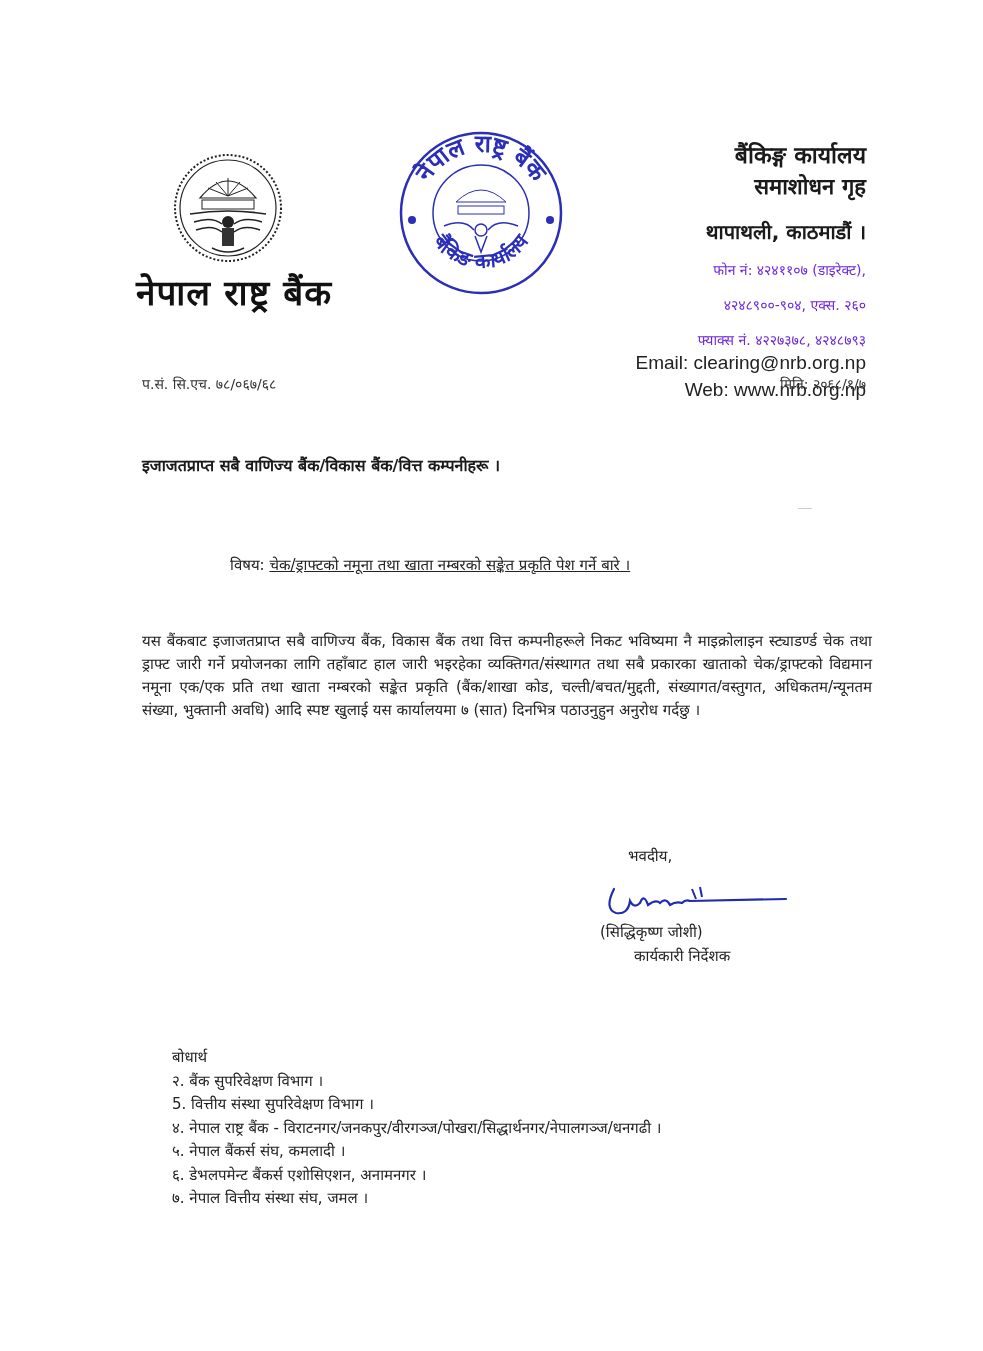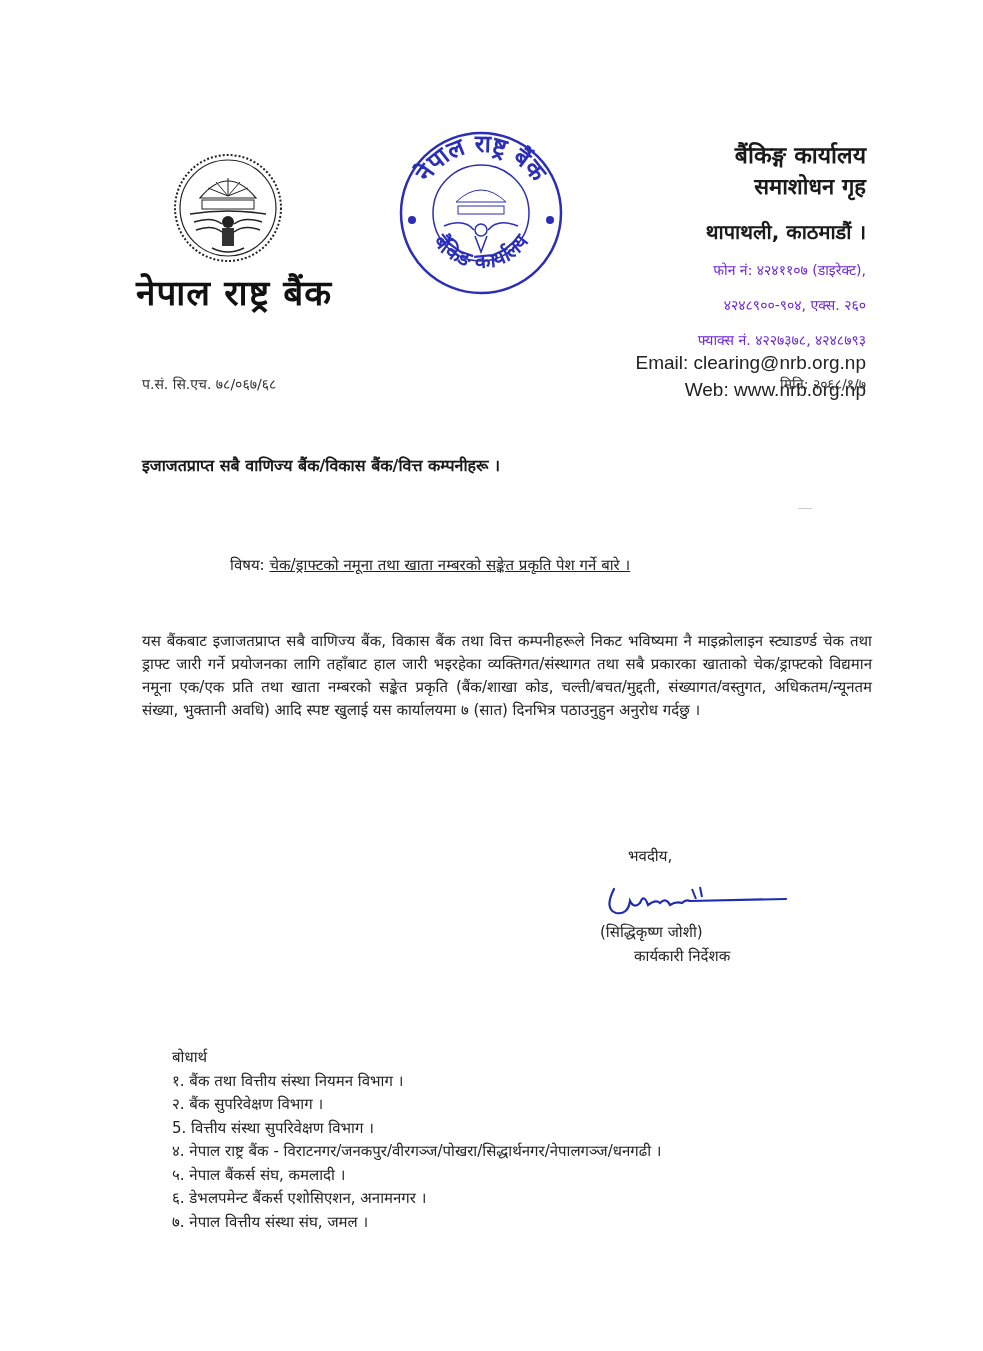--- a/index.html
+++ b/index.html
@@ -114,21 +114,20 @@
       <path d="M92 10 L96 20 M100 8 L102 18" stroke="#1f2bb0" stroke-width="2" fill="none"></path>
     </svg>
   </div>
   <div class="name">(सिद्धिकृष्ण जोशी)</div>
   <div class="title">कार्यकारी निर्देशक</div>
 </div>
 
 <div class="abs cc">
   <div>बोधार्थ</div>
   <ol>
-    <li>१. बैंक तथा वित्तीय संस्था नियमन विभाग ।</li>
     <li>२. बैंक सुपरिवेक्षण विभाग ।</li>
     <li>5. वित्तीय संस्था सुपरिवेक्षण विभाग ।</li>
     <li>४. नेपाल राष्ट्र बैंक - विराटनगर/जनकपुर/वीरगञ्ज/पोखरा/सिद्धार्थनगर/नेपालगञ्ज/धनगढी ।</li>
     <li>५. नेपाल बैंकर्स संघ, कमलादी ।</li>
     <li>६. डेभलपमेन्ट बैंकर्स एशोसिएशन, अनामनगर ।</li>
     <li>७. नेपाल वित्तीय संस्था संघ, जमल ।</li>
   </ol>
 </div>
 
 </body></html>

